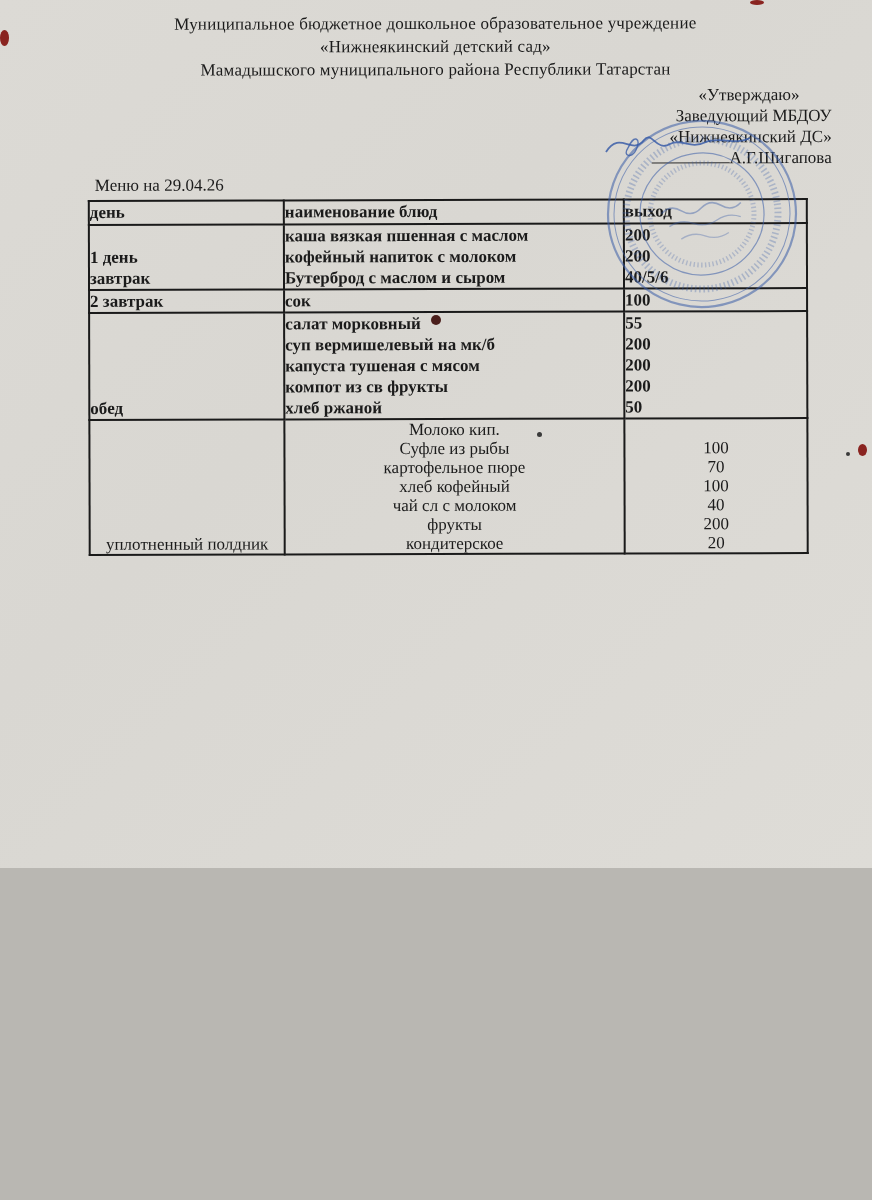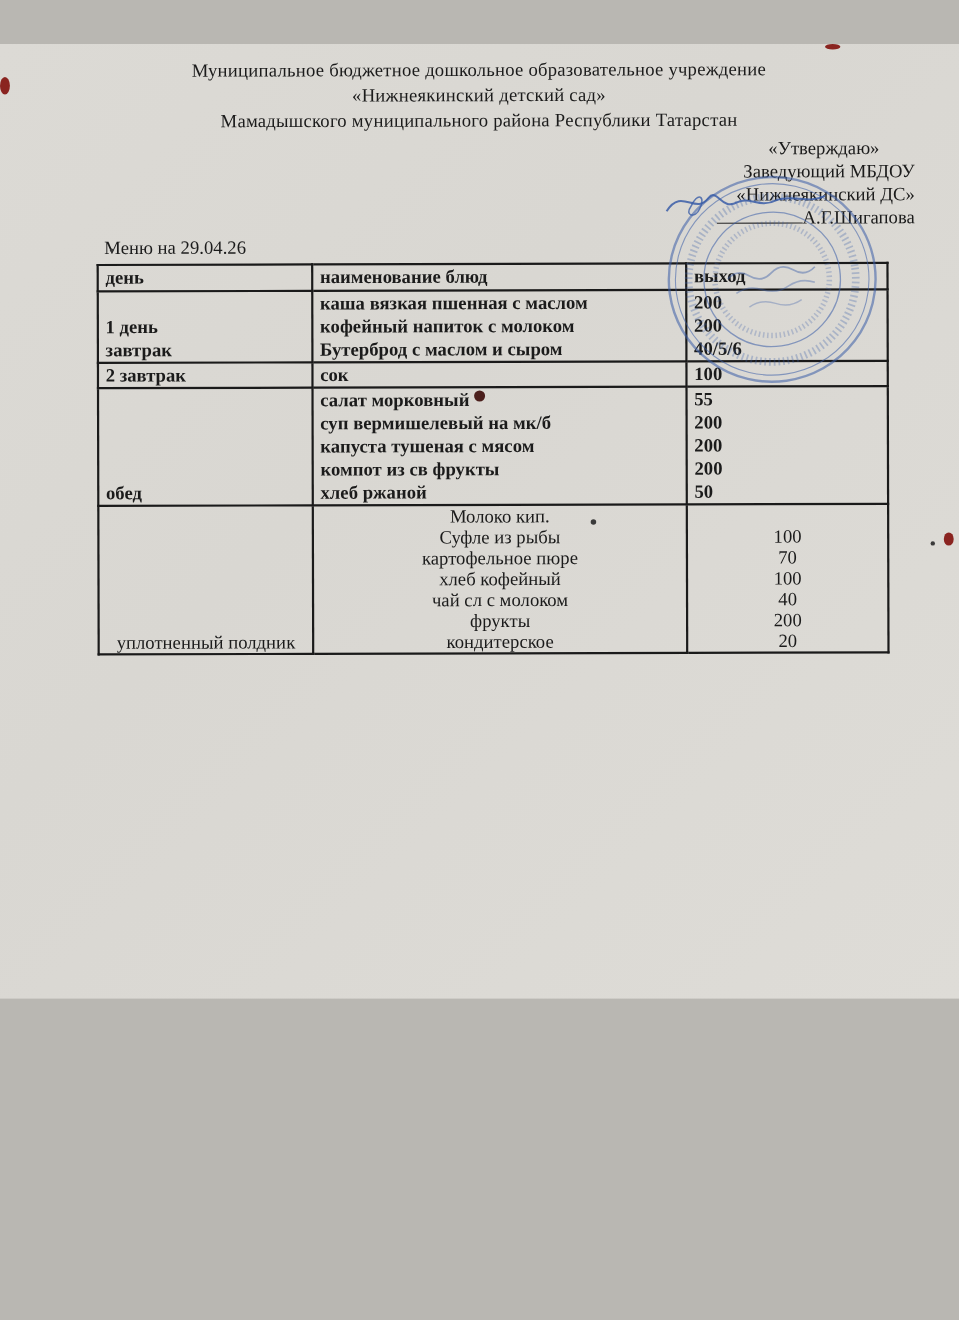--- a/index.html
+++ b/index.html
@@ -8,21 +8,20 @@
     font-family: "Liberation Serif", "DejaVu Serif", serif;
     background: #b9b7b2;
   }
   .page {
     position: relative;
     width: 872px;
     height: 868px;
     background: linear-gradient(135deg, #dcdad5 0%, #d9d7d2 40%, #dedcd7 100%);
     color: #1b1b1b;
     overflow: hidden;
-    margin-top: 40px;
   }
   .content { position: relative; transform: rotate(-0.15deg); }
 
   .doc-header { padding-top: 12px; text-align: center; font-size: 17px; line-height: 23px; }
   .doc-header .h-line { letter-spacing: 0.2px; }
 
   .approval { margin-top: 4px; text-align: right; padding-right: 40px; font-size: 17px; line-height: 21px; }
   .approval .utv { padding-right: 32px; }
   .sig-row { position: relative; }
   .sig-underline { display: inline-block; width: 78px; border-bottom: 1px solid #2a2a2a; height: 14px; }
@@ -32,21 +31,21 @@
   table.menu {
     border-collapse: collapse;
     margin-left: 88px;
     width: 718px;
     table-layout: fixed;
     background: transparent;
   }
   table.menu td, table.menu th {
     border: 2px solid #1a1a1a;
     vertical-align: top;
-    padding: 0 6px;
+    padding: 0 0;
     font-size: 17px;
     line-height: 21px;
     text-align: left;
     font-weight: normal;
   }
   col.c-day { width: 195px; }
   col.c-dish { width: 340px; }
   col.c-out { width: 183px; }
 
   tr.head th { font-weight: bold; height: 24px; line-height: 22px; }

